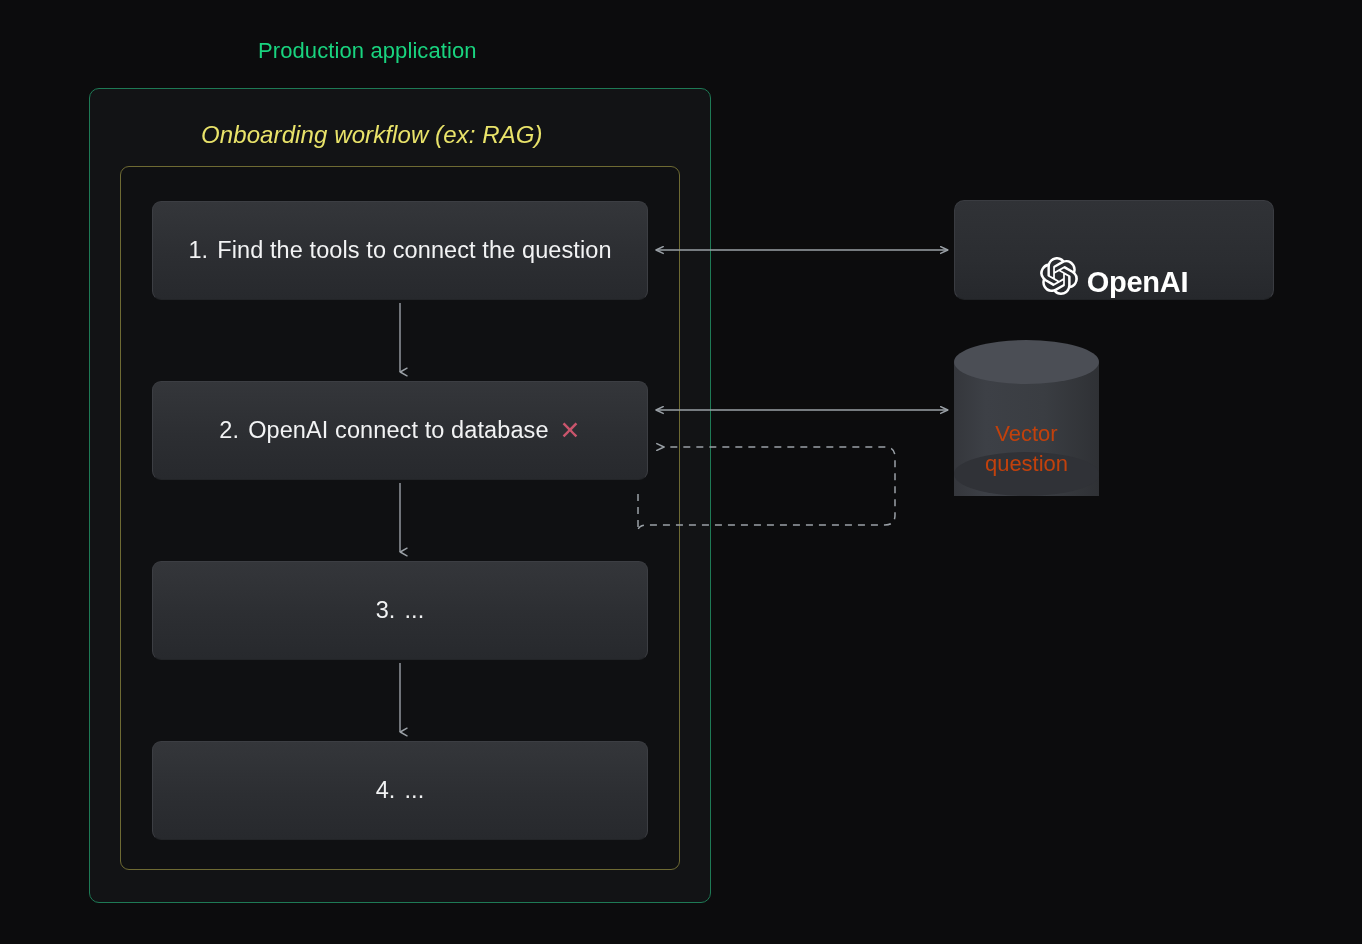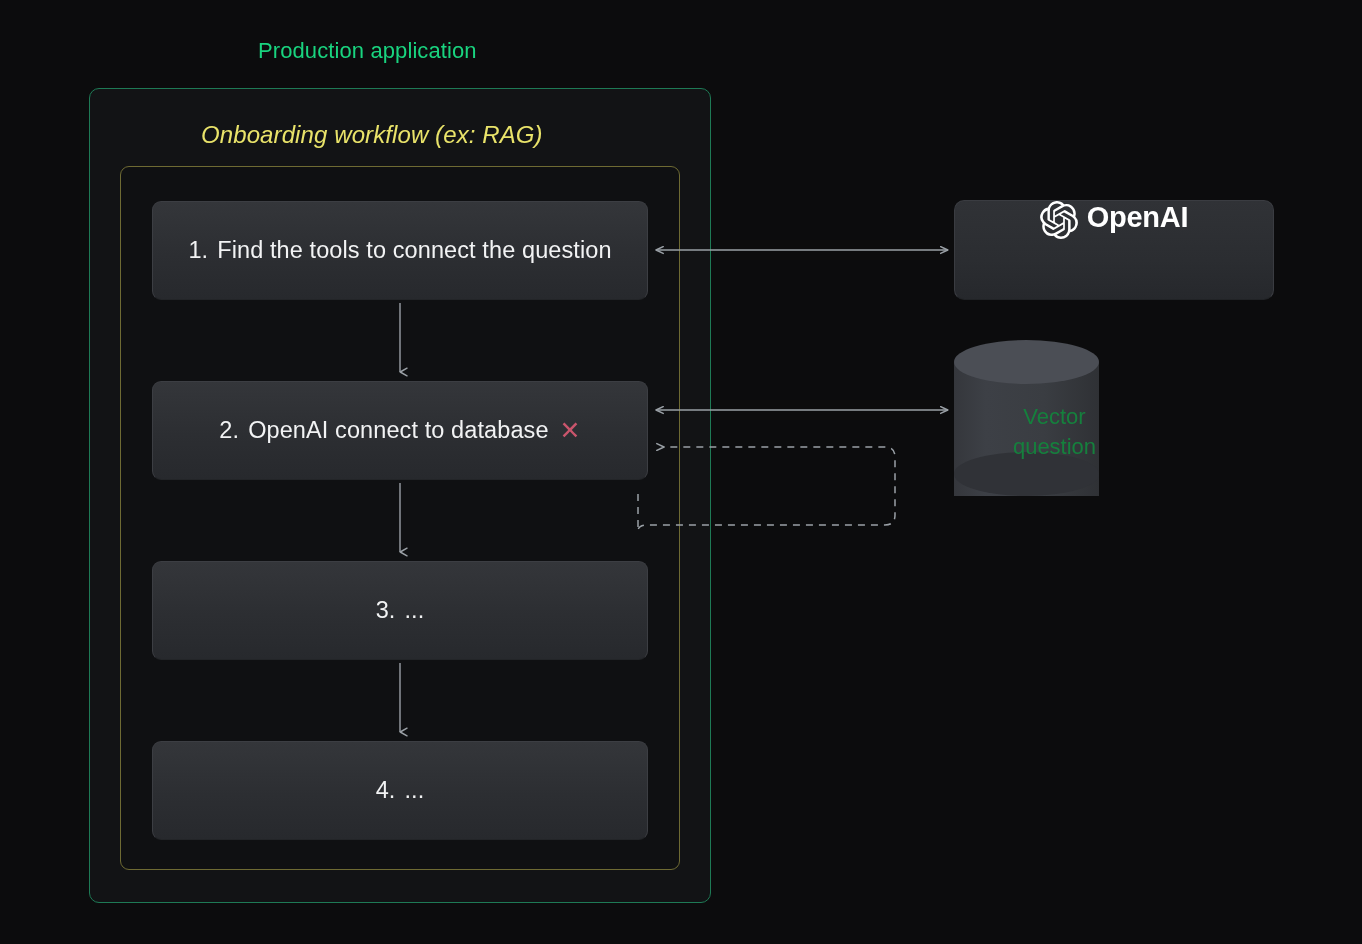--- a/index.html
+++ b/index.html
@@ -102,21 +102,21 @@
     left: 954px;
     top: 200px;
     width: 320px;
     height: 100px;
     border-radius: 10px;
     background: linear-gradient(180deg, #303236 0%, #2b2d31 60%, #26282c 100%);
     border: 1px solid #3a3c41;
     border-bottom-color: #212326;
     box-sizing: border-box;
     display: flex;
-    align-items: flex-start;
+    align-items: flex-end;
     justify-content: center;
     gap: 9px;
   }
   .openai-word {
     color: #ffffff;
     font-size: 29px;
     font-weight: bold;
     letter-spacing: -.3px;
   }
 
@@ -151,28 +151,27 @@
     left: 0;
     top: 0;
     width: 145px;
     height: 44px;
     border-radius: 50%;
     background: #4b4e55;
   }
   .cyl-label {
     position: absolute;
     left: 0;
-    top: 62px;
+    top: 79px;
     width: 145px;
     text-align: center;
-    color: #15803d;
+    color: #c2410c;
     font-size: 22px;
     line-height: 30px;
     z-index: 3;
-    padding-left: 28px;
   }
 
   svg.overlay {
     position: absolute;
     left: 0;
     top: 0;
     width: 1362px;
     height: 944px;
     pointer-events: none;
   }

